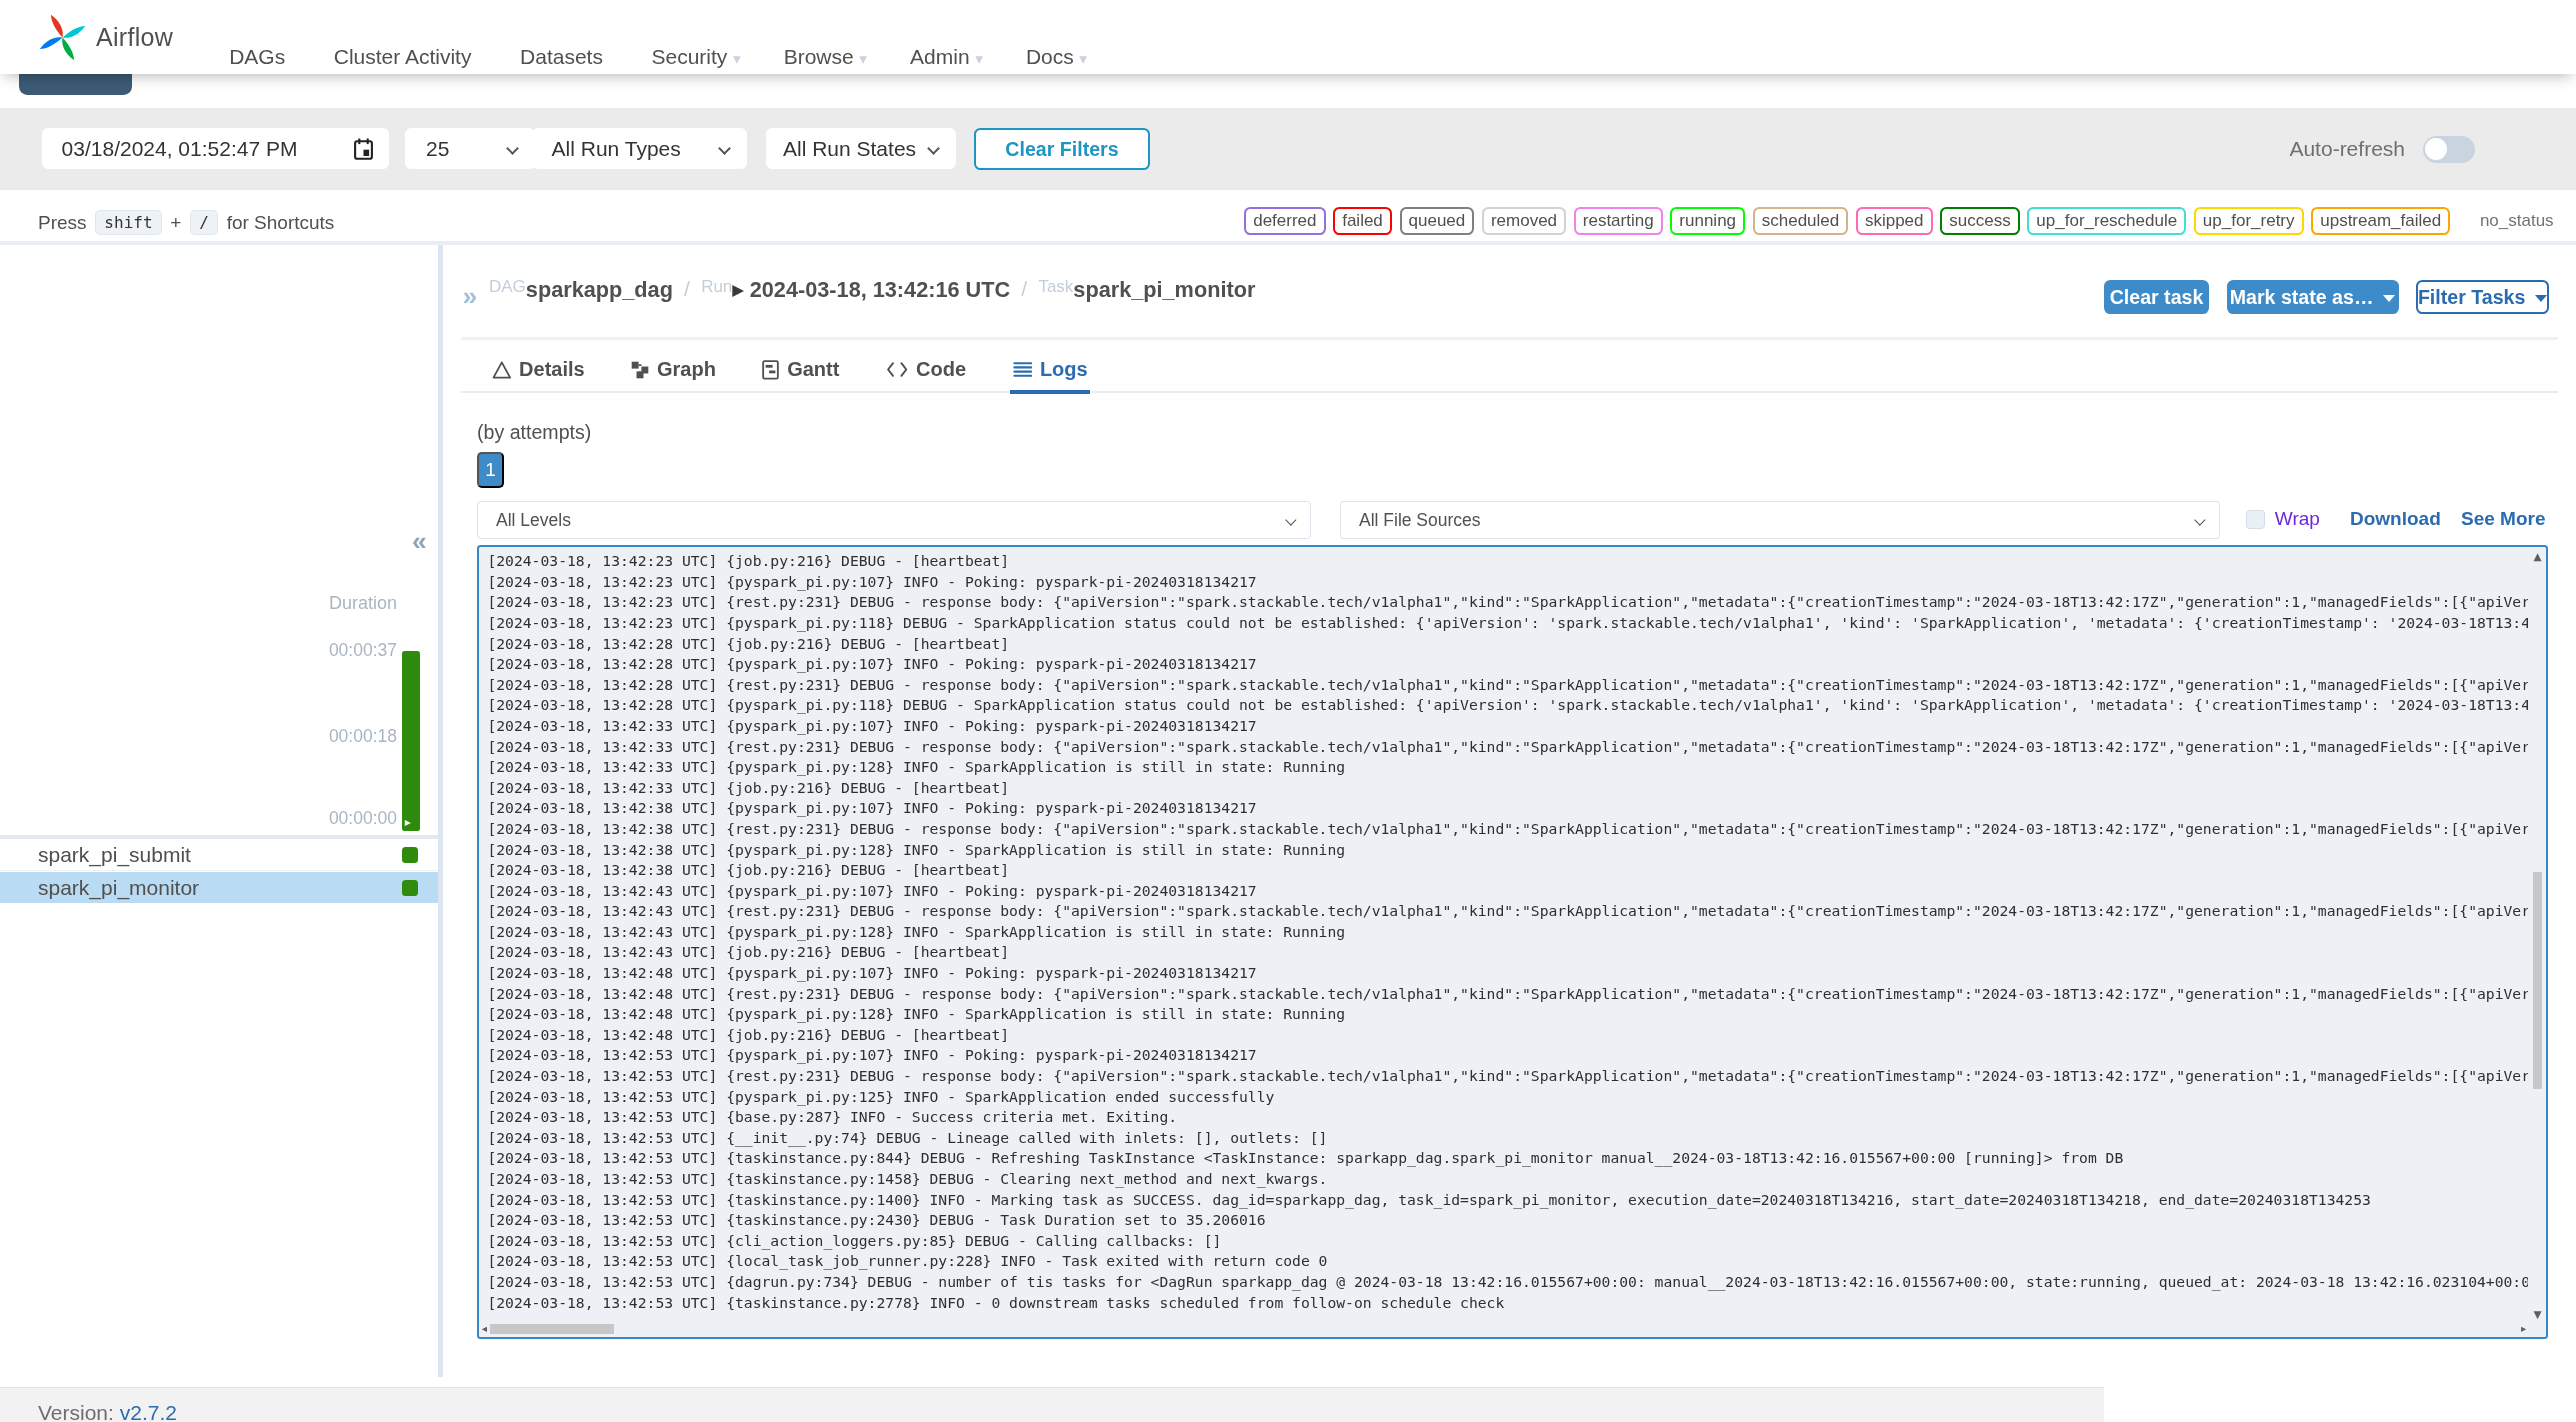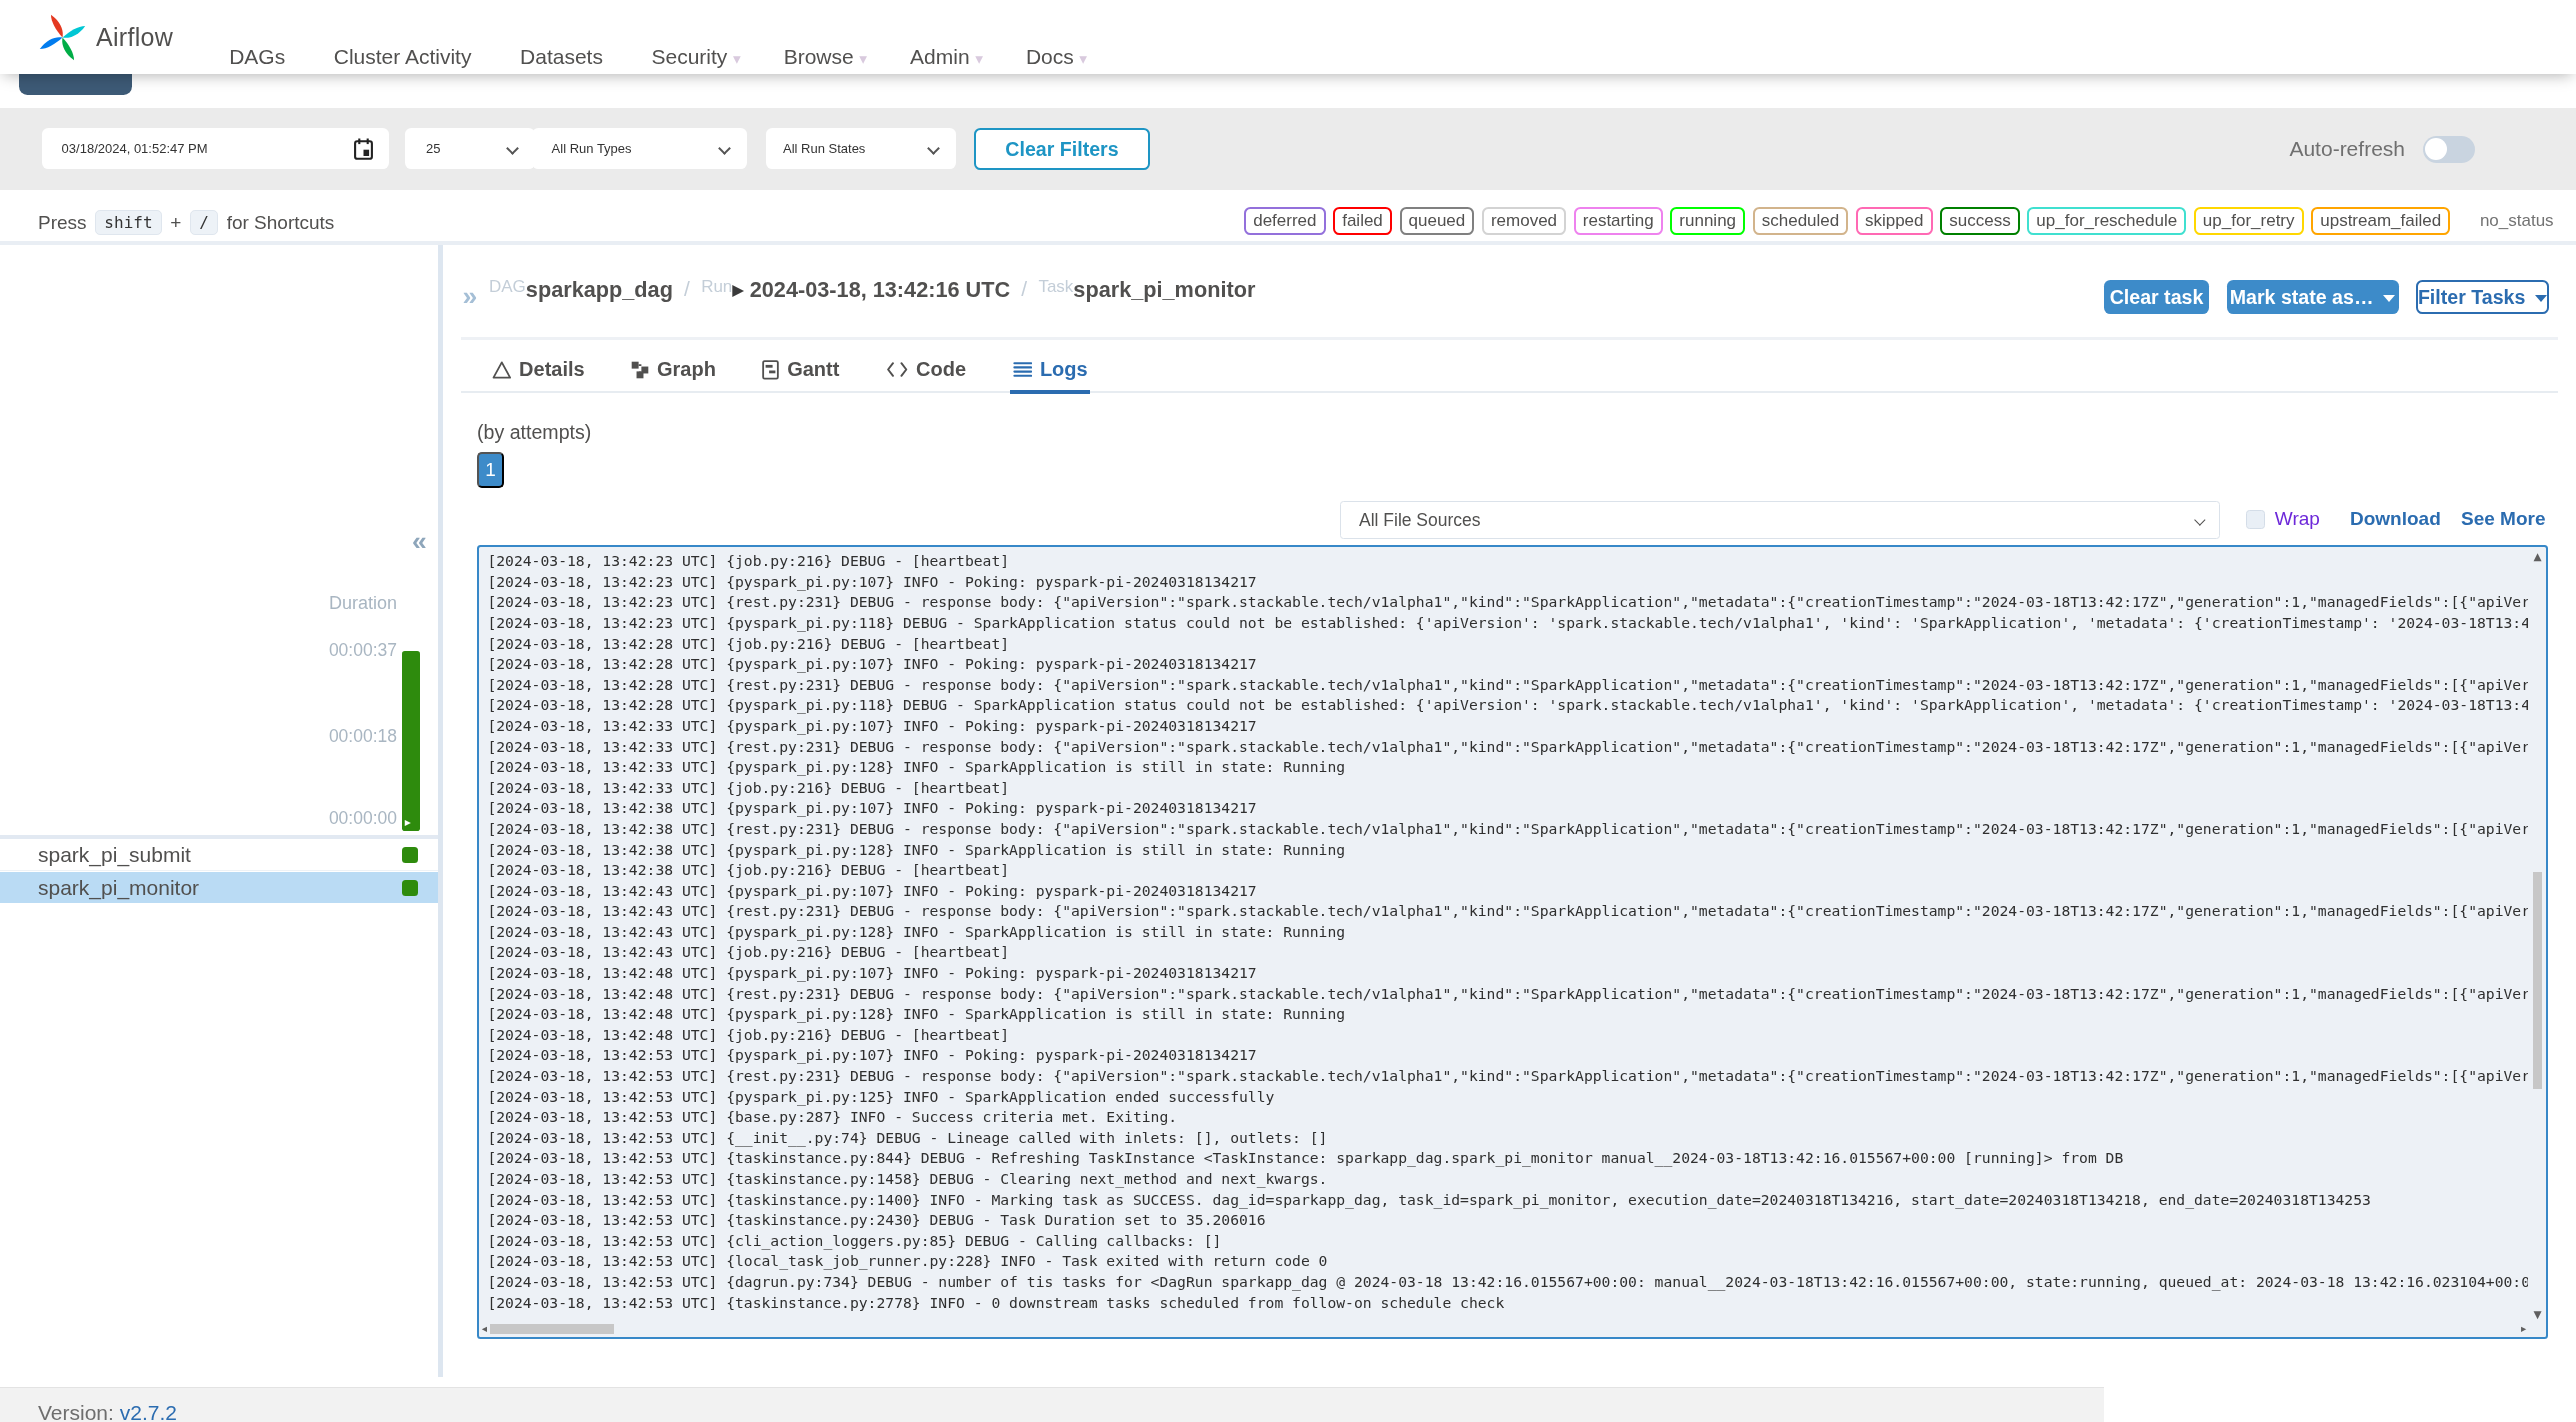--- a/index.html
+++ b/index.html
@@ -20,21 +20,21 @@
   .avatar { width:41px; height:41px; border-radius:50%; background:#cde3f6; color:#2979e8;
             font-size:20px; font-weight:700; display:flex; align-items:center; justify-content:center; }
 
   
   .remnant { position:absolute; left:19px; top:74px; width:113px; height:21px; background:#3d5a76;
              border-radius:0 0 8.4px 8.4px; }
 
   
   .filterbar { position:absolute; left:0; top:108px; width:2576px; height:82px; background:#ebebeb; }
   .fld { position:absolute; top:20px; height:41px; background:#fff; border-radius:6.3px;
-         display:flex; align-items:center; font-size:13px; color:#333; }
+         display:flex; align-items:center; font-size:21px; color:#333; }
   .fld .chev { margin-left:auto; }
   .chev { width:9px; height:9px; border-right:2.1px solid #555; border-bottom:2.1px solid #555;
           transform:rotate(45deg); margin-right:18px; flex:none; }
   .date-field { left:42px; width:347px; padding-left:19.6px; gap:11.2px; }
   .date-field svg { margin-left:auto; margin-right:15.4px; }
   .size-field { left:405px; width:130px; padding-left:21px; }
   .types-field { left:532px; width:215px; padding-left:19.6px; }
   .states-field { left:766px; width:190px; padding-left:17px; }
   .clear-btn { position:absolute; left:974px; top:20px; width:176px; height:42px; background:#fff;
                border:2.1px solid #1e95c4; border-radius:6.3px; color:#1e95c4; font-size:19.6px; font-weight:700;
@@ -337,20 +337,24 @@
         <svg width="19.6" height="17" viewBox="0 0 28 24">
           <path d="M2 3 H26 M2 9 H26 M2 15 H26 M2 21 H26" stroke="#2b6cb0" stroke-width="3" stroke-linecap="round"></path>
         </svg>
         <span>Logs</span>
       </div>
     </div>
 
     <div class="by-attempts">(by attempts)</div>
     <button class="attempt-btn">1</button>
 
+    <div class="select levels-select">
+      <span>All Levels</span>
+      <span style="margin-left:auto;" class="chev"></span>
+    </div>
     <div class="select sources-select">
       <span>All File Sources</span>
       <span style="margin-left:auto;" class="chev"></span>
     </div>
     <div class="wrap-group">
       <span class="checkbox"></span>
       <span class="wrap-label">Wrap</span>
     </div>
     <span class="link download-link">Download</span>
     <span class="link seemore-link">See More</span>

